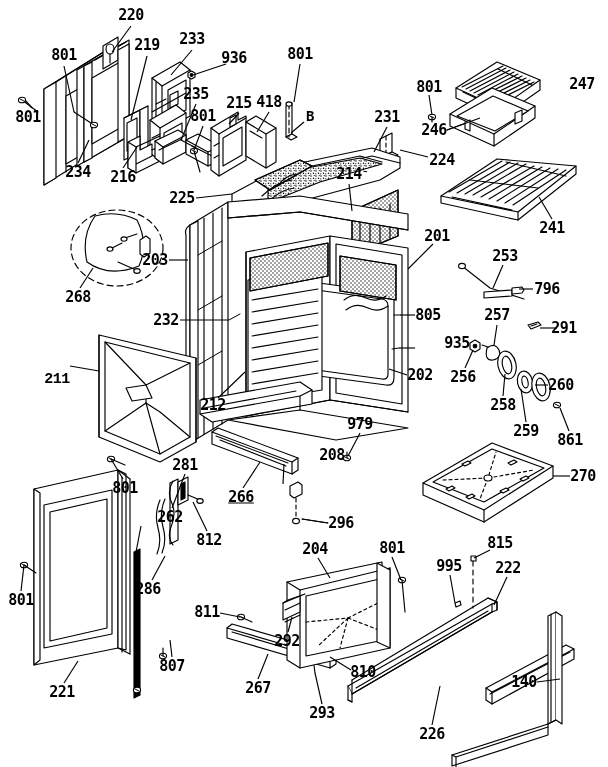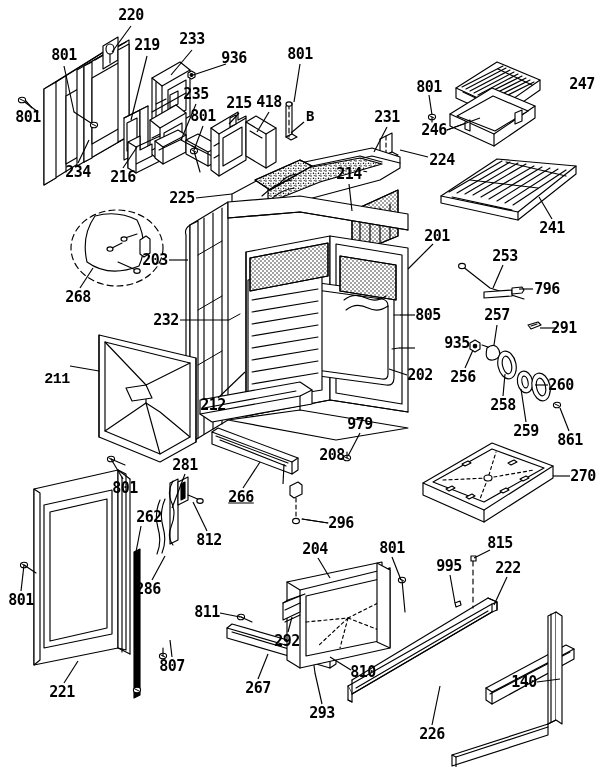--- a/index.html
+++ b/index.html
@@ -622,21 +622,21 @@
       <div class="lbl" style="left: 503px; top: 405px;">258</div>
       <div class="lbl" style="left: 526px; top: 431px;">259</div>
       <div class="lbl" style="left: 570px; top: 440px;">861</div>
       <div class="lbl" style="left: 213px; top: 405px;">212</div>
       <div class="lbl" style="left: 360px; top: 424px;">979</div>
       <div class="lbl" style="left: 125px; top: 488px;">801</div>
       <div class="lbl" style="left: 284px; top: 455px; margin-left: 48px;">208</div>
       <div class="lbl" style="left: 185px; top: 465px;">281</div>
       <div class="lbl" style="left: 241px; top: 497px; text-decoration: underline;">266</div>
       <div class="lbl" style="left: 583px; top: 476px;">270</div>
-      <div class="lbl" style="left: 137px; top: 517px; padding-left: 24px;">262</div>
+      <div class="lbl" style="left: 158px; top: 517px; padding-left: 24px;">262</div>
       <div class="lbl" style="left: 209px; top: 540px;">812</div>
       <div class="lbl" style="left: 148px; top: 589px;">286</div>
       <div class="lbl" style="left: 341px; top: 523px;">296</div>
       <div class="lbl" style="left: 392px; top: 548px;">801</div>
       <div class="lbl" style="left: 315px; top: 549px;">204</div>
       <div class="lbl" style="left: 500px; top: 543px;">815</div>
       <div class="lbl" style="left: 449px; top: 566px;">995</div>
       <div class="lbl" style="left: 508px; top: 568px; text-align: center;">222</div>
       <div class="lbl" style="left: 21px; top: 600px;">801</div>
       <div class="lbl" style="left: 207px; top: 612px;">811</div>

